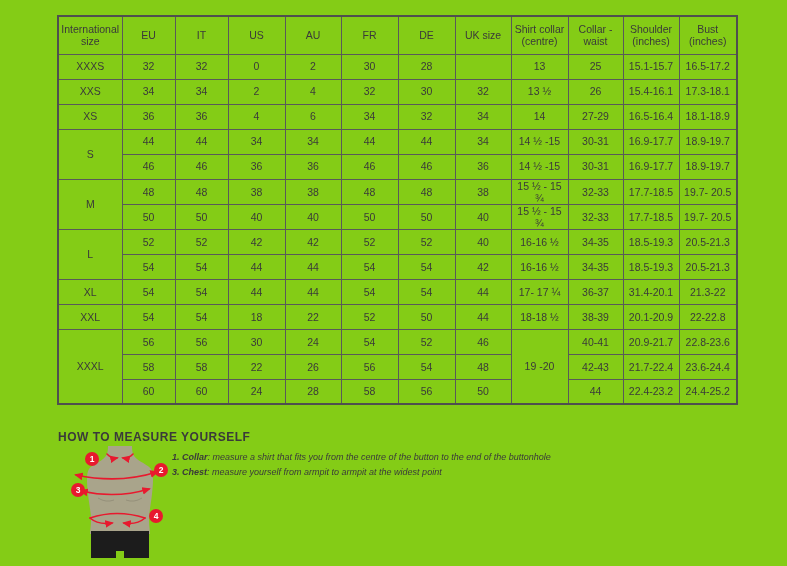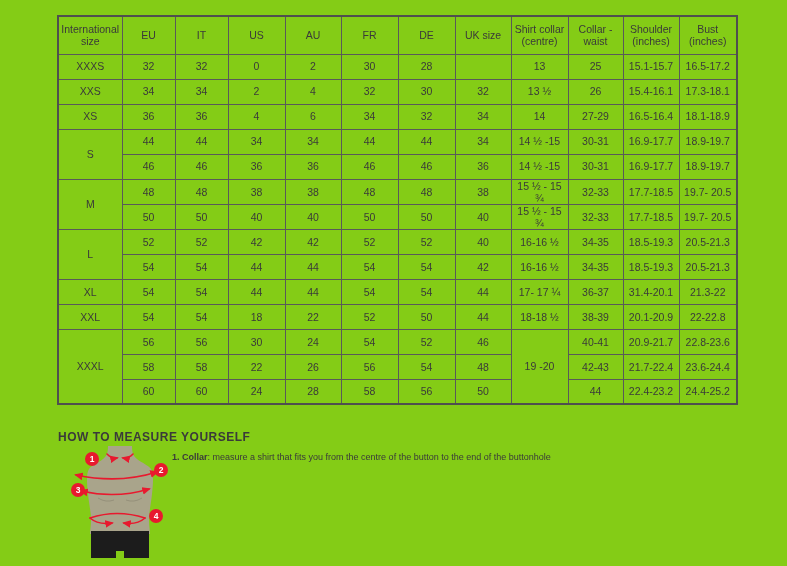--- a/index.html
+++ b/index.html
@@ -31,21 +31,21 @@
   }
   .figure { position:absolute; left:62px; top:446px; }
   .red-line { fill:none; stroke:var(--red,#e8192e); stroke-width:1.6; stroke-linecap:round; }
   .thin-shade { fill:none; stroke:rgba(0,0,0,0.12); stroke-width:1; }
   .red-fill { fill:var(--red,#e8192e); }
   .body-fill { fill:var(--body-col,#a9a48b); }
   .shorts-fill { fill:var(--shorts-col,#1c1c1c); }
   .badge-text { fill:#ffffff; font-size:8.5px; font-weight:700; text-anchor:middle; font-family:"Liberation Sans",sans-serif; }
 
   .instructions { position:absolute; left:172px; top:452px; font-size:9px; color:var(--text,#3a3a3a); }
-  .instr-line { margin-bottom:4.5px; line-height:10.5px; white-space:nowrap; }
+  .instr-line { margin-bottom:4.5px; line-height:10.5px; white-space:nowrap;font-style:italic; }
   .instr-bold { font-weight:700; }
 </style>
 </head>
 <body>
 
 <div class="page">
 
   <table class="size-chart">
     <colgroup>
       <col style="width:64px">
@@ -312,15 +312,19 @@
       <circle cx="94" cy="70" r="7" class="red-fill"></circle>
       <text x="94" y="73" class="badge-text">4</text>
     </g>
   </svg>
 
   <div class="instructions">
     <div class="instr-line">
       <span class="instr-bold">1.</span>
       <span class="instr-bold">Collar</span><span>: measure a shirt that fits you from the centre of the button to the end of the buttonhole</span>
     </div>
+    <div class="instr-line">
+      <span class="instr-bold">3.</span>
+      <span class="instr-bold">Chest</span><span>: measure yourself from armpit to armpit at the widest point</span>
+    </div>
   </div>
 
 </div>
 
 </body></html>

